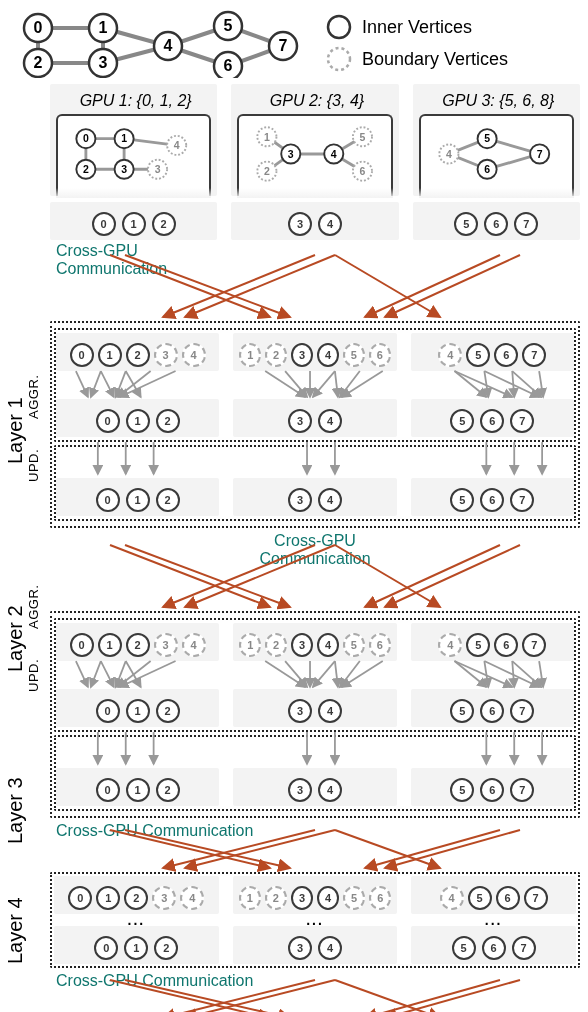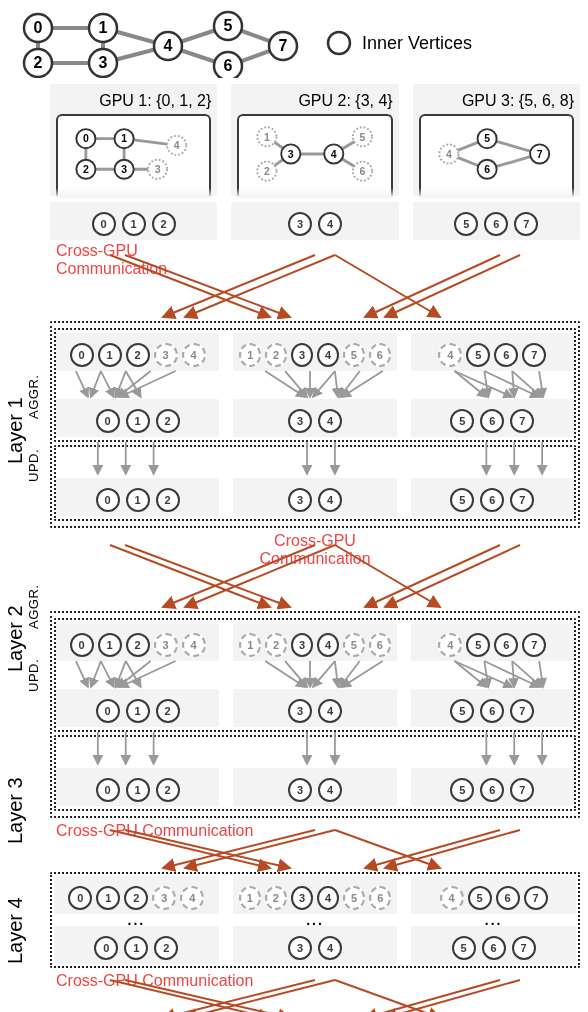--- a/index.html
+++ b/index.html
@@ -40,21 +40,21 @@
   .content { flex: 1; position: relative; }
 
   .cols { display: flex; gap: 14px; }
   .col {
     background: #f3f3f3;
     padding: 6px 6px 0 6px;
     border-radius: 2px;
     flex: 1;
     min-width: 0;
   }
-  .col-title { font-size: 16px; margin: 2px 0 4px 0; text-align: right; padding-left: 4px; }
+  .col-title { font-size: 16px; margin: 2px 0 4px 0; text-align: center; padding-left: 4px; font-style: italic; }
 
   .partition-card {
     background: #fff;
     border: 2px solid #3a3a3a;
     border-bottom: none;
     border-radius: 6px 6px 0 0;
     padding: 4px 4px 10px 4px;
     position: relative;
     height: 66px;
   }
@@ -79,21 +79,21 @@
 
   .dashed-box {
     border: 2px dotted #222;
     border-radius: 2px;
     margin: 3px 0;
     padding: 3px 0;
   }
   .dashed-box.outer { border-width: 2px; padding: 2px; margin: 2px 0;}
 
   .comm-label {
-    color: #ef4444; font-size: 16px;
+    color: #0f766e; font-size: 16px;
     line-height: 1.1;
     text-align: left;
     padding: 2px 0 2px 6px;
     font-weight: 500;
   }
   .comm-label.center { text-align: center; padding-left: 0; }
 
   .arrow-area { position: relative; height: 40px; }
   .arrow-area.short { height: 28px; }
   .arrow-area svg { position: absolute; inset: 0; width: 100%; height: 100%; overflow: visible; }
@@ -139,20 +139,26 @@
         <text x="275" y="43">7</text>
     </g>
   </svg>
   <div class="legend">
     <div class="legend-row">
       <svg width="26" height="26">
           <circle cx="13" cy="13" r="11" fill="#fff" stroke="#333" stroke-width="2.5"></circle>
         </svg>
       <span>Inner Vertices</span>
     </div>
+    <div class="legend-row">
+      <svg width="26" height="26">
+          <circle cx="13" cy="13" r="11" fill="#fff" stroke="#aaa" stroke-width="2.5" stroke-dasharray="3 3"></circle>
+        </svg>
+      <span>Boundary Vertices</span>
+    </div>
   </div>
 </div>
 
 <div class="main-area">
 
   <div class="left-labels">
     <span class="layer-label" style="top:380px">Layer 1</span>
     <span class="sub-label" style="top:335px">AGGR.</span>
     <span class="sub-label" style="top:398px">UPD.</span>
 

